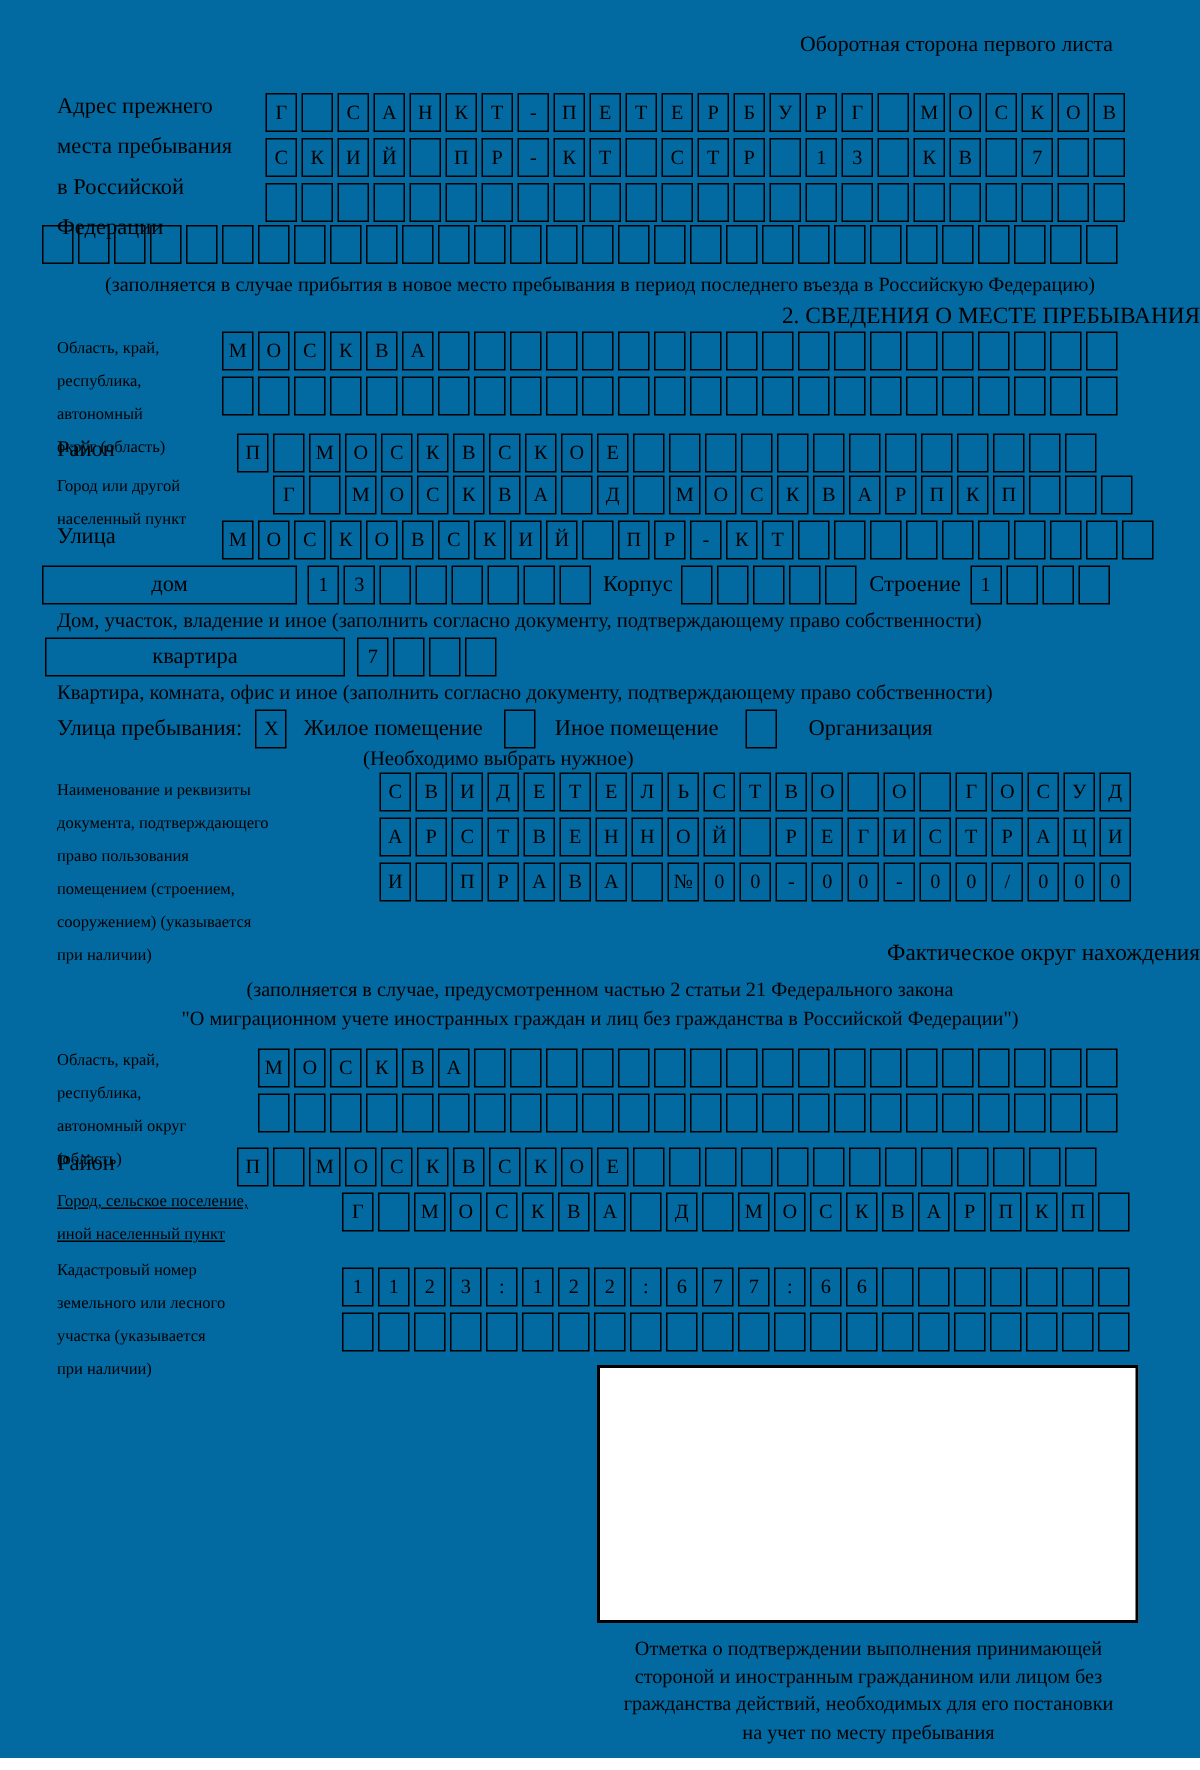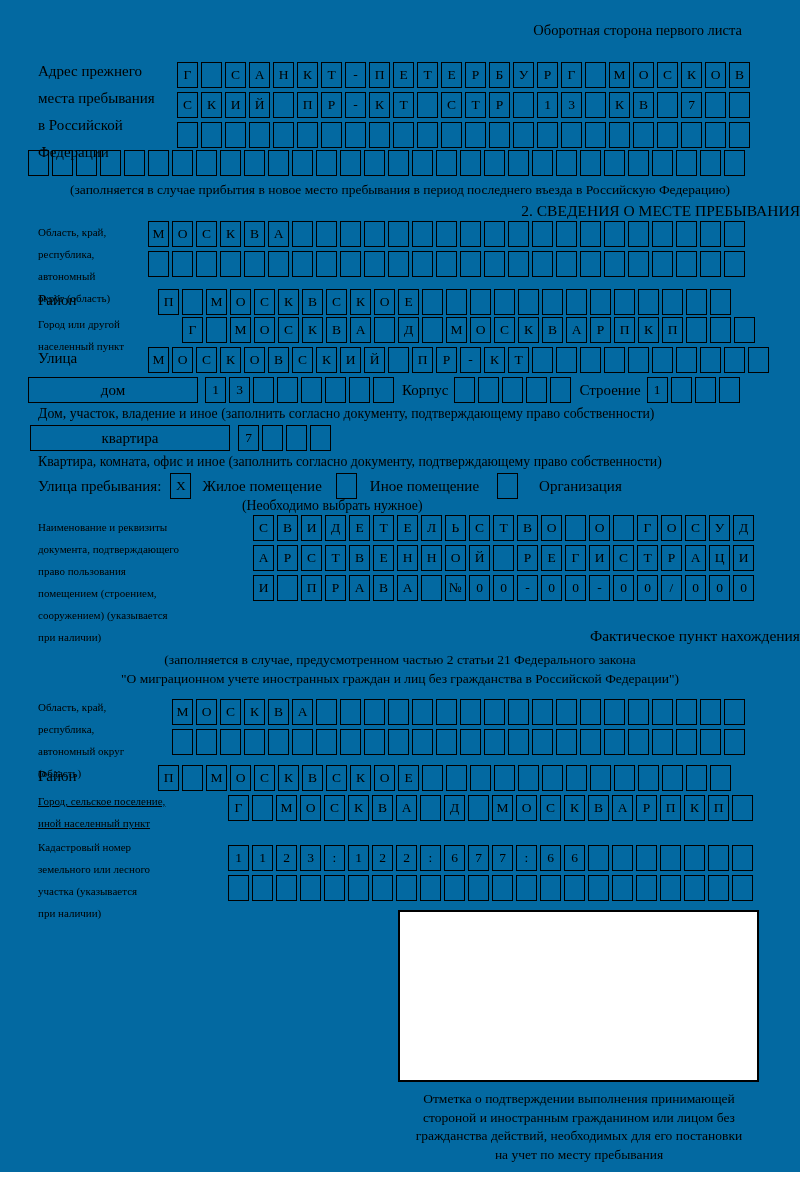--- a/index.html
+++ b/index.html
@@ -428,21 +428,21 @@
         <span class="cell">-</span>
         <span class="cell">0</span>
         <span class="cell">0</span>
         <span class="cell">/</span>
         <span class="cell">0</span>
         <span class="cell">0</span>
         <span class="cell">0</span>
       </div>
   </div>
 
-  <div class="abs title" style="top:627px; left:0;">Фактическое пункт нахождения</div>
+  <div class="abs title" style="top:627px; left:0;">Фактическое округ нахождения</div>
   <div class="abs note" style="top:650px; left:0; line-height:19px; white-space:pre-line;">(заполняется в случае, предусмотренном частью 2 статьи 21 Федерального закона
 "О миграционном учете иностранных граждан и лиц без гражданства в Российской Федерации")</div>
 
   <div class="abs lbl-tight" style="left:38px; top:696px; width:135px;">Область, край,
 республика,
 автономный округ
 (область)</div>
   <div class="abs" style="left:172px; top:699px;">
     <div class="cellrow">
         <span class="cell">М</span>

